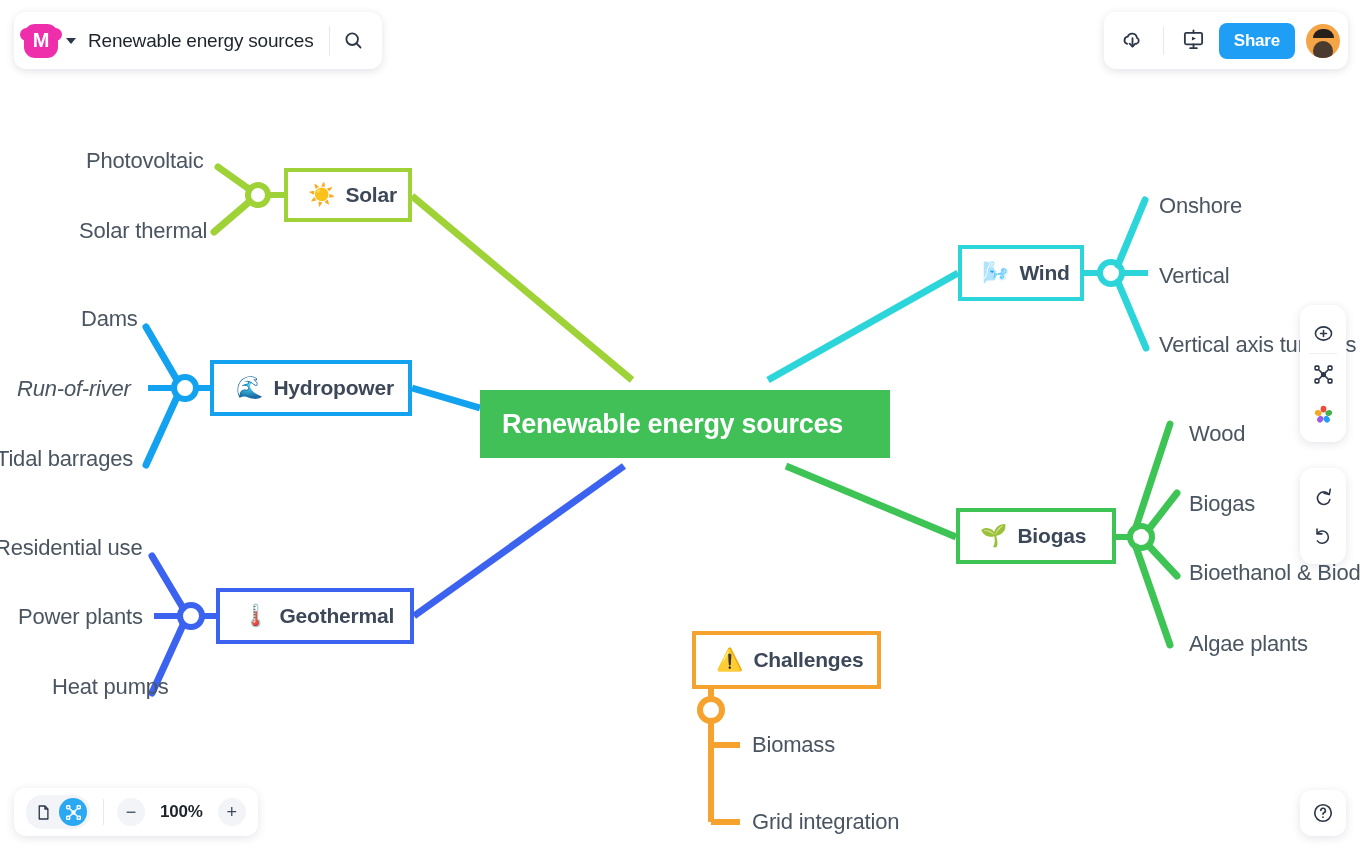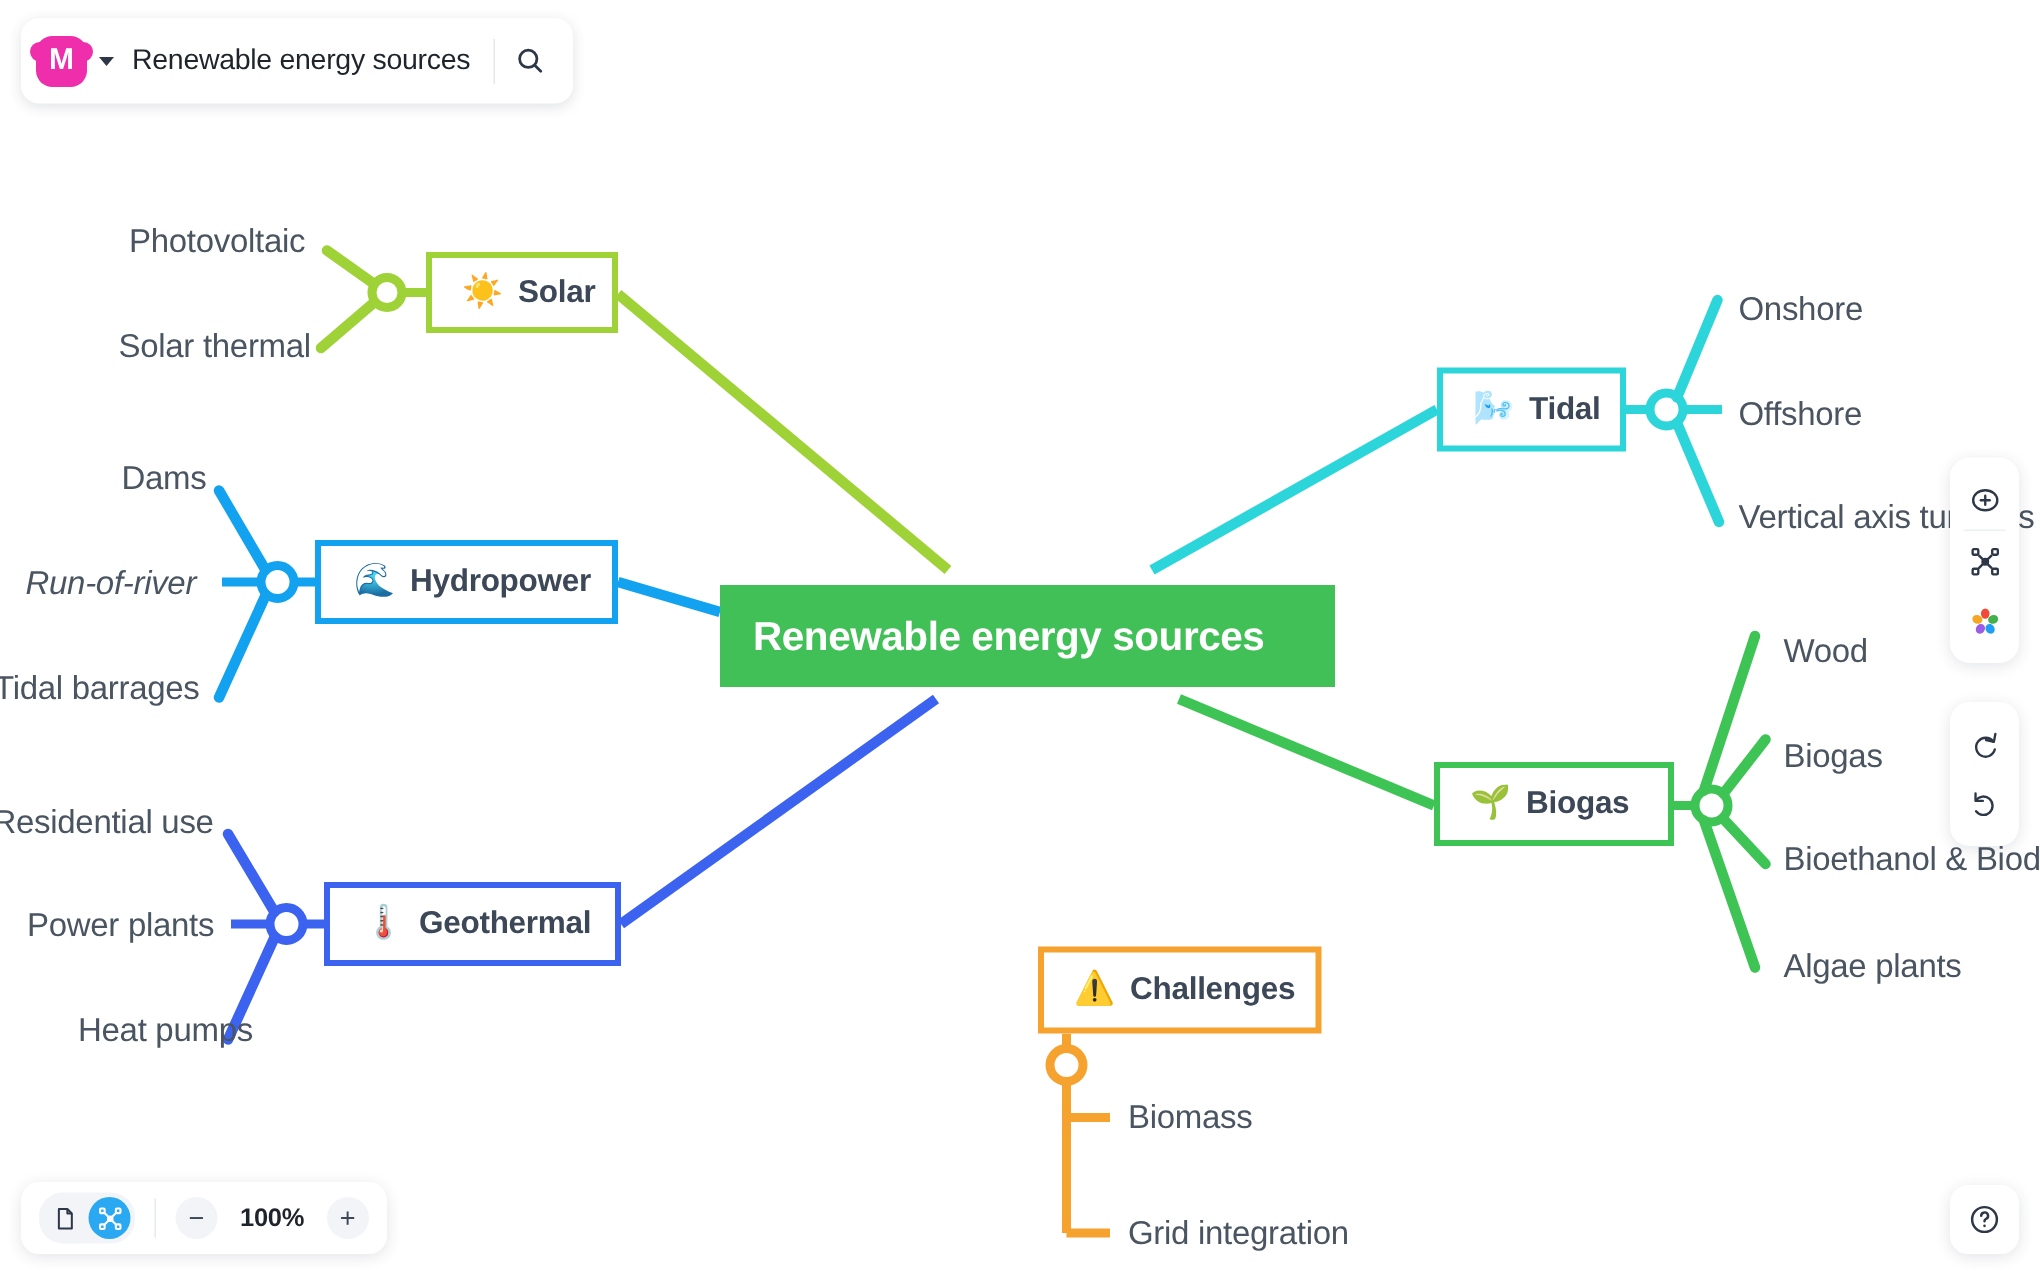--- a/index.html
+++ b/index.html
@@ -204,21 +204,21 @@
     <span class="lbl">Hydropower</span>
   </div>
 
   <div class="node" id="node-geo" style="border-color:#3b63f0">
     <span class="emoji">🌡️</span>
     <span class="lbl">Geothermal</span>
   </div>
 
   <div class="node" id="node-wind" style="border-color:#2bd5da">
     <span class="emoji">🌬️</span>
-    <span class="lbl">Tidal</span>
+    <span class="lbl">Wind</span>
   </div>
 
   <div class="node" id="node-biomass" style="border-color:#3ec454">
     <span class="emoji">🌱</span>
     <span class="lbl">Biogas</span>
   </div>
 
   <div class="node" id="node-challenges" style="border-color:#f6a22e">
     <span class="emoji">⚠️</span>
     <span class="lbl">Challenges</span>
@@ -229,21 +229,21 @@
 
   <div class="leaf" style="left:81px;  top:308px;">Dams</div>
   <div class="leaf" style="left:17px;  top:378px;font-style:italic;">Run-of-river</div>
   <div class="leaf" style="left:-4px;  top:448px;">Tidal barrages</div>
 
   <div class="leaf" style="left:-5px; top:537px;">Residential use</div>
   <div class="leaf" style="left:18px; top:606px;">Power plants</div>
   <div class="leaf" style="left:24px; top:676px;margin-left:28px;">Heat pumps</div>
 
   <div class="leaf" style="left:1159px; top:195px;">Onshore</div>
-  <div class="leaf" style="left:1159px; top:265px;">Offshore</div>
+  <div class="leaf" style="left:1159px; top:265px;">Vertical</div>
   <div class="leaf" style="left:1159px; top:334px;">Vertical axis turbines</div>
 
   <div class="leaf" style="left:1189px; top:423px;">Wood</div>
   <div class="leaf" style="left:1189px; top:493px;">Biogas</div>
   <div class="leaf" style="left:1189px; top:562px;">Bioethanol &amp; Biodiesel</div>
   <div class="leaf" style="left:1189px; top:633px;">Algae plants</div>
 
   <div class="leaf" style="left:752px; top:734px;">Biomass</div>
   <div class="leaf" style="left:752px; top:811px;">Grid integration</div>
 
@@ -255,20 +255,44 @@
     <div id="doc-title">Renewable energy sources</div>
     <div id="tb-div"></div>
     <div id="search-btn">
       <svg width="21" height="21" viewBox="0 0 24 24" fill="none" stroke="#2d3748" stroke-width="2.1" stroke-linecap="round">
         <circle cx="10.5" cy="10.5" r="6.6"></circle>
           <line x1="15.4" y1="15.4" x2="20" y2="20"></line>
       </svg>
     </div>
   </div>
 
+  <div id="top-right">
+    <div class="tr-btn">
+      <svg width="23" height="23" viewBox="0 0 24 24" fill="none" stroke="#2d3748" stroke-width="1.9" stroke-linecap="round" stroke-linejoin="round">
+        <path d="M6.5 15.5A3.8 3.8 0 0 1 7 8.05a5 5 0 0 1 9.6 1.1 3.4 3.4 0 0 1-.6 6.35"></path>
+        <line x1="12" y1="9.5" x2="12" y2="18"></line>
+          <polyline points="9,15.3 12,18.3 15,15.3"></polyline>
+      </svg>
+    </div>
+    <div id="tr-div"></div>
+    <div class="tr-btn">
+      <svg width="23" height="23" viewBox="0 0 24 24" fill="none" stroke="#2d3748" stroke-width="1.9" stroke-linecap="round" stroke-linejoin="round">
+        <rect x="3" y="4" width="18" height="12" rx="1.6"></rect>
+        <polygon points="10.4,8 14.6,10 10.4,12" fill="#2d3748" stroke="none"></polygon>
+        <line x1="12" y1="16" x2="12" y2="19"></line>
+          <line x1="8.5" y1="20" x2="15.5" y2="20"></line>
+        <line x1="12" y1="1.6" x2="12" y2="4"></line>
+      </svg>
+    </div>
+    <div id="share-btn">Share</div>
+    <div id="avatar">
+      <div class="hair"></div>
+      <div class="head"></div>
+    </div>
+  </div>
 
   <div class="float-panel" id="panel-a">
     <div class="fp-btn">
       <svg width="21" height="21" viewBox="0 0 24 24" fill="none" stroke="#2d3748" stroke-width="1.8" stroke-linecap="round">
         <ellipse cx="12" cy="12" rx="9.2" ry="7.6"></ellipse>
           <line x1="12" y1="8.6" x2="12" y2="15.4"></line>
           <line x1="8.6" y1="12" x2="15.4" y2="12"></line>
       </svg>
     </div>
     <div class="fp-div"></div>

